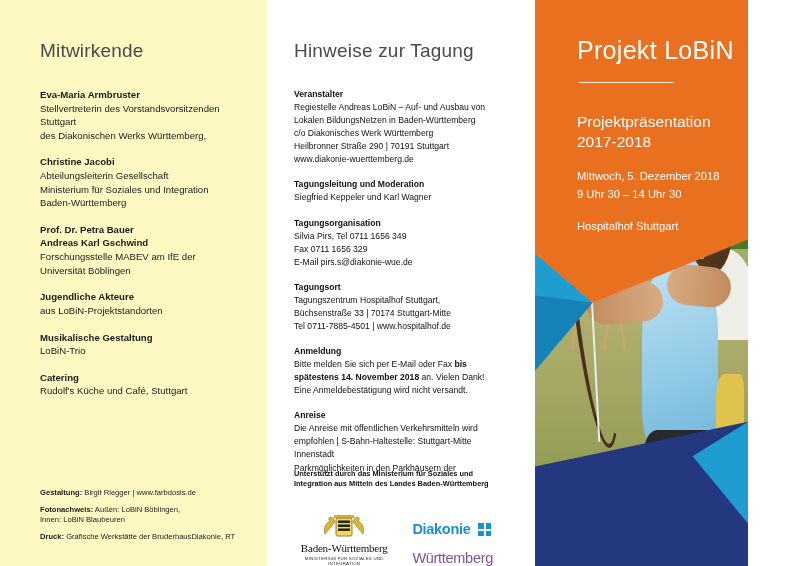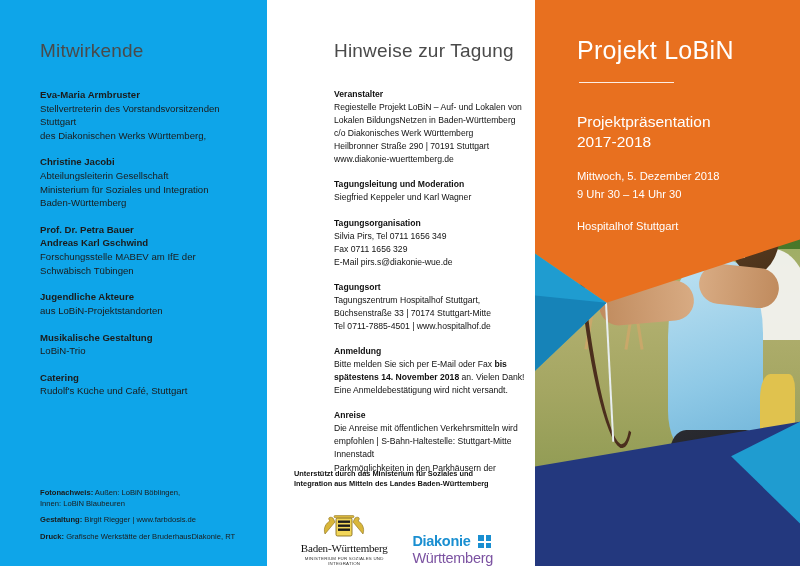--- a/index.html
+++ b/index.html
@@ -7,38 +7,38 @@
     width:800px;height:566px;
     background:#ffffff;
     font-family:"Liberation Sans", sans-serif;
     overflow:hidden;
   }
   .page{position:relative;width:800px;height:566px;overflow:hidden;background:#fff;}
 
   
   .col-left{
     position:absolute;left:0;top:0;width:267px;height:566px;
-    background:#0ea5e9;
+    background:#fef9c3;
   }
   .col-left .inner{padding:40px 26px 0 40px;}
   .h1-sec{
     font-size:19px;font-weight:400;color:#4a4a4a;letter-spacing:.2px;
     margin:0 0 26px 0;
   }
   .blk{margin-bottom:13px;}
   .blk .b{font-weight:bold;font-size:9.6px;color:#1b1b1b;line-height:1.42;}
   .blk .n{font-weight:normal;font-size:9.6px;color:#1b1b1b;line-height:1.42;}
 
   .credits{position:absolute;left:40px;bottom:18px;width:215px;}
   .credits p{margin:0 0 6px 0;font-size:7.6px;line-height:1.38;color:#1b1b1b;}
   .credits b{font-weight:bold;}
 
   
   .col-mid{
-    position:absolute;left:267px;top:0;width:268px;height:566px;background:#ffffff;padding-left:40px;
+    position:absolute;left:267px;top:0;width:268px;height:566px;background:#ffffff;
   }
   .col-mid .inner{padding:40px 28px 0 27px;}
   .mblk{margin-bottom:12px;}
   .mblk .b{font-weight:bold;font-size:8.6px;color:#111;line-height:1.52;}
   .mblk .n{font-weight:normal;font-size:8.6px;color:#111;line-height:1.52;}
   .mblk .n b{font-weight:bold;}
 
   .support{position:absolute;left:27px;bottom:0;width:215px;}
   .support .sup-text{font-size:7.4px;font-weight:bold;line-height:1.45;color:#111;margin-bottom:14px;}
   .logos{display:flex;align-items:flex-end;gap:18px;height:62px;}
@@ -48,25 +48,25 @@
   .bw .crest{height:27px;display:flex;align-items:flex-end;justify-content:center;}
   .bw .bwname{font-family:"Liberation Serif", serif;font-size:11px;color:#111;letter-spacing:-.2px;margin-top:2px;}
   .bw .bwsub{font-size:4.4px;color:#333;letter-spacing:.22px;margin-top:2px;}
 
   
   .dia{width:100px;}
   .dia .l1{display:flex;align-items:center;gap:8px;}
   .dia .dtext{font-size:14.5px;font-weight:bold;color:#1a8fd1;letter-spacing:-.3px;line-height:1;}
   .dia .dmark{width:13px;height:13px;position:relative;}
   .dia .dmark i{position:absolute;background:#1a8fd1;display:block;}
-  .dia .wtext{font-size:14.5px;color:#7b52a1;letter-spacing:-.3px;line-height:1.12;margin-top:1px;}
+  .dia .wtext{font-size:14.5px;color:#7b52a1;letter-spacing:-.3px;line-height:1.12;margin-top:13px;}
 
   
   .col-right{
-    position:absolute;left:535px;top:0;width:265px;height:566px;overflow:hidden;
+    position:absolute;left:535px;top:0;width:213px;height:566px;overflow:hidden;
     background:#0f766e;
   }
   
   .photo{position:absolute;inset:0;}
   .sky{position:absolute;left:0;top:0;width:100%;height:100%;
     background:linear-gradient(180deg,#3f6a27 0%,#4e7a2c 26%,#6d8f3c 40%,#9aa95c 52%,#b4ad71 62%,#a9a265 78%,#8f9a55 100%);}
   .foliage{position:absolute;left:0;top:0;width:100%;height:47%;
     background:
       radial-gradient(circle at 14% 22%, #2f5a1c 0 10%, transparent 11%),
       radial-gradient(circle at 34% 10%, #3c6b22 0 12%, transparent 13%),
@@ -150,50 +150,50 @@
           <div class="blk">
             <div class="b">Christine Jacobi</div>
             <div class="n">Abteilungsleiterin Gesellschaft</div>
             <div class="n">Ministerium für Soziales und Integration</div>
             <div class="n">Baden-Württemberg</div>
           </div>
           <div class="blk">
             <div class="b">Prof. Dr. Petra Bauer</div>
             <div class="b">Andreas Karl Gschwind</div>
             <div class="n">Forschungsstelle MABEV am IfE der</div>
-            <div class="n">Schwäbisch Tübingen</div>
+            <div class="n">Universität Böblingen</div>
           </div>
           <div class="blk">
             <div class="b">Jugendliche Akteure</div>
             <div class="n">aus LoBiN-Projektstandorten</div>
           </div>
           <div class="blk">
             <div class="b">Musikalische Gestaltung</div>
             <div class="n">LoBiN-Trio</div>
           </div>
           <div class="blk">
             <div class="b">Catering</div>
             <div class="n">Rudolf's Küche und Café, Stuttgart</div>
           </div>
         </div>
     </div>
     <div class="credits" id="credits">
+        <p><b>Gestaltung:</b> Birgit Riegger | www.farbdosis.de</p>
         <p><b>Fotonachweis:</b>  Außen: LoBiN Böblingen,<br>Innen: LoBiN Blaubeuren</p>
-        <p><b>Gestaltung:</b> Birgit Riegger | www.farbdosis.de</p>
         <p><b>Druck:</b> Grafische Werkstätte der BruderhausDiakonie, RT</p>
       </div>
   </div>
 
   <div class="col-mid">
     <div class="inner">
       <div class="h1-sec">Hinweise zur Tagung</div>
       <div id="mid-sections">
           <div class="mblk">
             <div class="b">Veranstalter</div>
-            <div class="n">Regiestelle Projekt LoBiN – Auf- und Lokalen von</div>
+            <div class="n">Regiestelle Andreas LoBiN – Auf- und Ausbau von</div>
             <div class="n">Lokalen BildungsNetzen in Baden-Württemberg</div>
             <div class="n">c/o Diakonisches Werk Württemberg</div>
             <div class="n">Heilbronner Straße 290 | 70191 Stuttgart</div>
             <div class="n">www.diakonie-wuerttemberg.de</div>
           </div>
           <div class="mblk">
             <div class="b">Tagungsleitung und Moderation</div>
             <div class="n">Siegfried Keppeler und Karl Wagner</div>
           </div>
           <div class="mblk">

